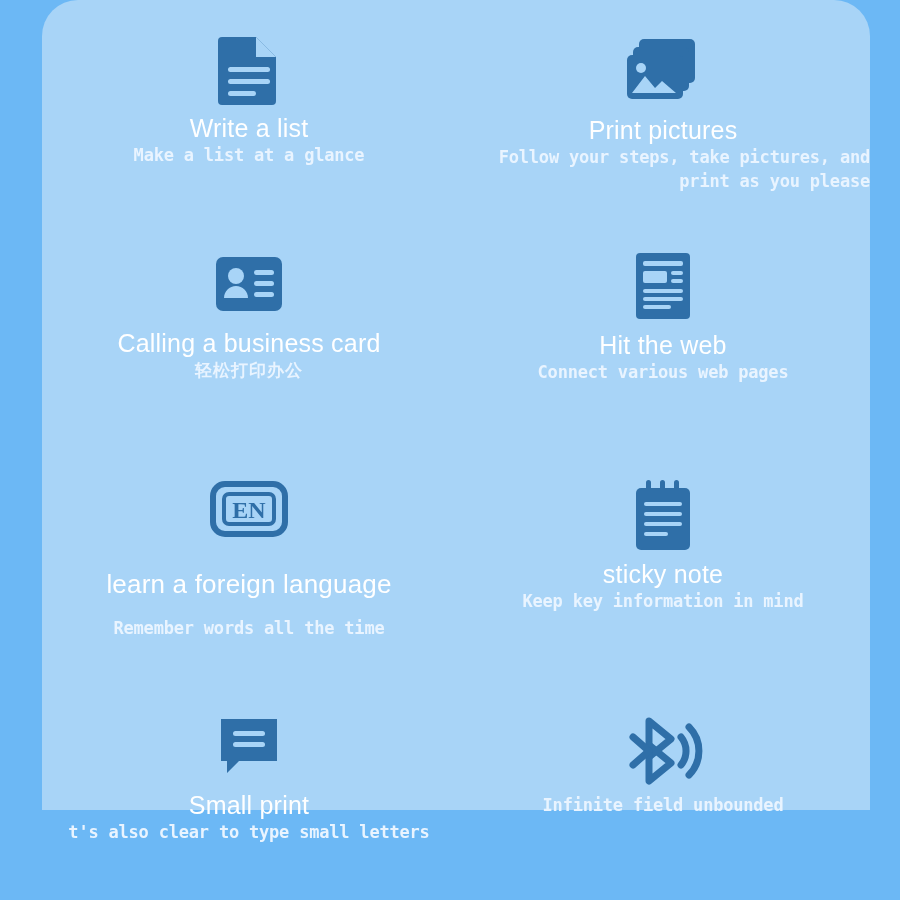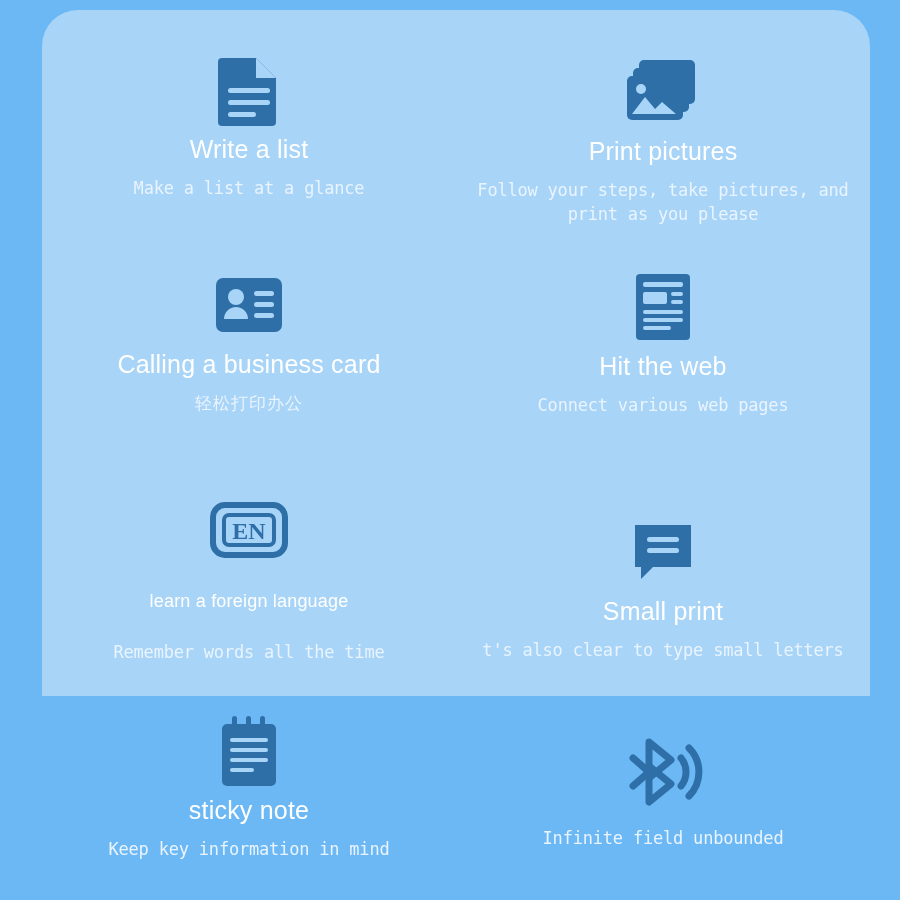--- a/index.html
+++ b/index.html
@@ -15,27 +15,27 @@
   }
   #page {
     position: relative;
     width: 900px;
     height: 900px;
     background: #6cb8f5;
   }
   #panel {
     position: absolute;
     left: 42px;
-    top: 10px;
+    top: 0;
     width: 828px;
-    height: 686px;
+    height: 810px;
     background: #a8d4f7;
     border-radius: 36px 36px 0 0;
     box-sizing: border-box;
-    padding-top: 23px;
+    padding-top: 12px;
   }
   .grid {
     display: grid;
     grid-template-columns: 1fr 1fr;
     grid-template-rows: repeat(4, 1fr);
     width: 100%;
     height: 860px;
   }
   .cell {
     display: flex;
@@ -57,40 +57,41 @@
     line-height: 1.15;
     font-weight: 400;
     text-align: center;
     margin-top: 4px;
     letter-spacing: 0.2px;
   }
   .subtitle {
     color: #e9f4ff;
     font-size: 17px;
     line-height: 1.45;
-    text-align: center;
-    margin-top: 12px;
+    text-align: right;
+    margin-top: 0;
     font-family: "DejaVu Sans Mono", monospace;
     letter-spacing: -0.2px;
+    font-weight: bold;
   }
   .subtitle.cjk {
     font-family: "DejaVu Sans", sans-serif;
     font-size: 17px;
     letter-spacing: 1px;
   }
   
   .cell.c0 { padding-top: 16px; }
   .cell.c1 { padding-top: 16px; }
   .cell.c2 { padding-top: 18px; }
   .cell.c3 { padding-top: 18px; }
   .cell.c4 { padding-top: 26px; gap: 16px; }
   .cell.c5 { padding-top: 32px; }
   .cell.c6 { padding-top: 48px; }
   .cell.c7 { padding-top: 54px; }
-  .title.big { font-size: 18px; }
+  .title.big { font-size: 26px; }
 </style>
 </head>
 <body>
 
 <div id="page">
   <div id="panel">
     <div class="grid">
 
       <div class="cell c0">
         <div class="icon-wrap">
@@ -157,49 +158,49 @@
           <svg width="78" height="56" viewBox="0 0 78 56" fill="none">
             <rect x="3" y="3" width="72" height="50" rx="12" fill="none" stroke="#2f6fa8" stroke-width="6"></rect>
             <rect x="14" y="13" width="50" height="30" rx="5" fill="none" stroke="#2f6fa8" stroke-width="4"></rect>
             <text x="39" y="37" font-family="Liberation Serif, serif" font-size="24" font-weight="bold" fill="#2f6fa8" text-anchor="middle">EN</text>
           </svg>
         </div>
         <div class="title big">learn a foreign language</div>
         <div class="subtitle">Remember words all the time</div>
       </div>
 
-      <div class="cell c6">
-        <div class="icon-wrap">
-          <svg width="64" height="62" viewBox="0 0 64 62" fill="none">
-            <path d="M4 4h56v42H22L10 58V46H4z" fill="#2f6fa8"></path>
-            <rect x="16" y="16" width="32" height="5" rx="2.5" fill="#a8d4f7"></rect>
-            <rect x="16" y="27" width="32" height="5" rx="2.5" fill="#a8d4f7"></rect>
-          </svg>
-        </div>
-        <div class="title">Small print</div>
-        <div class="subtitle">t's also clear to type small letters</div>
-      </div>
-
       <div class="cell c5">
         <div class="icon-wrap">
           <svg width="62" height="74" viewBox="0 0 62 74" fill="none">
             <rect x="14" y="2" width="5" height="12" rx="2.5" fill="#2f6fa8"></rect>
             <rect x="28" y="2" width="5" height="12" rx="2.5" fill="#2f6fa8"></rect>
             <rect x="42" y="2" width="5" height="12" rx="2.5" fill="#2f6fa8"></rect>
             <rect x="4" y="10" width="54" height="62" rx="5" fill="#2f6fa8"></rect>
             <rect x="12" y="24" width="38" height="4" rx="2" fill="#a8d4f7"></rect>
             <rect x="12" y="34" width="38" height="4" rx="2" fill="#a8d4f7"></rect>
             <rect x="12" y="44" width="38" height="4" rx="2" fill="#a8d4f7"></rect>
             <rect x="12" y="54" width="24" height="4" rx="2" fill="#a8d4f7"></rect>
           </svg>
         </div>
         <div class="title">sticky note</div>
         <div class="subtitle">Keep key information in mind</div>
       </div>
 
+      <div class="cell c6">
+        <div class="icon-wrap">
+          <svg width="64" height="62" viewBox="0 0 64 62" fill="none">
+            <path d="M4 4h56v42H22L10 58V46H4z" fill="#2f6fa8"></path>
+            <rect x="16" y="16" width="32" height="5" rx="2.5" fill="#a8d4f7"></rect>
+            <rect x="16" y="27" width="32" height="5" rx="2.5" fill="#a8d4f7"></rect>
+          </svg>
+        </div>
+        <div class="title">Small print</div>
+        <div class="subtitle">t's also clear to type small letters</div>
+      </div>
+
       <div class="cell c7">
         <div class="icon-wrap">
           <svg width="80" height="74" viewBox="0 0 80 74" fill="none">
             <path d="M26 6l22 18-22 18V6z" fill="none" stroke="#2f6fa8" stroke-width="7" stroke-linejoin="round"></path>
             <path d="M26 30l22 18-22 18V30z" fill="none" stroke="#2f6fa8" stroke-width="7" stroke-linejoin="round"></path>
             <path d="M10 22l16 14" stroke="#2f6fa8" stroke-width="7" stroke-linecap="round"></path>
             <path d="M10 50l16-14" stroke="#2f6fa8" stroke-width="7" stroke-linecap="round"></path>
             <path d="M58 22a22 22 0 0 1 0 28" stroke="#2f6fa8" stroke-width="7" fill="none" stroke-linecap="round"></path>
             <path d="M66 12a34 34 0 0 1 0 48" stroke="#2f6fa8" stroke-width="7" fill="none" stroke-linecap="round"></path>
           </svg>

